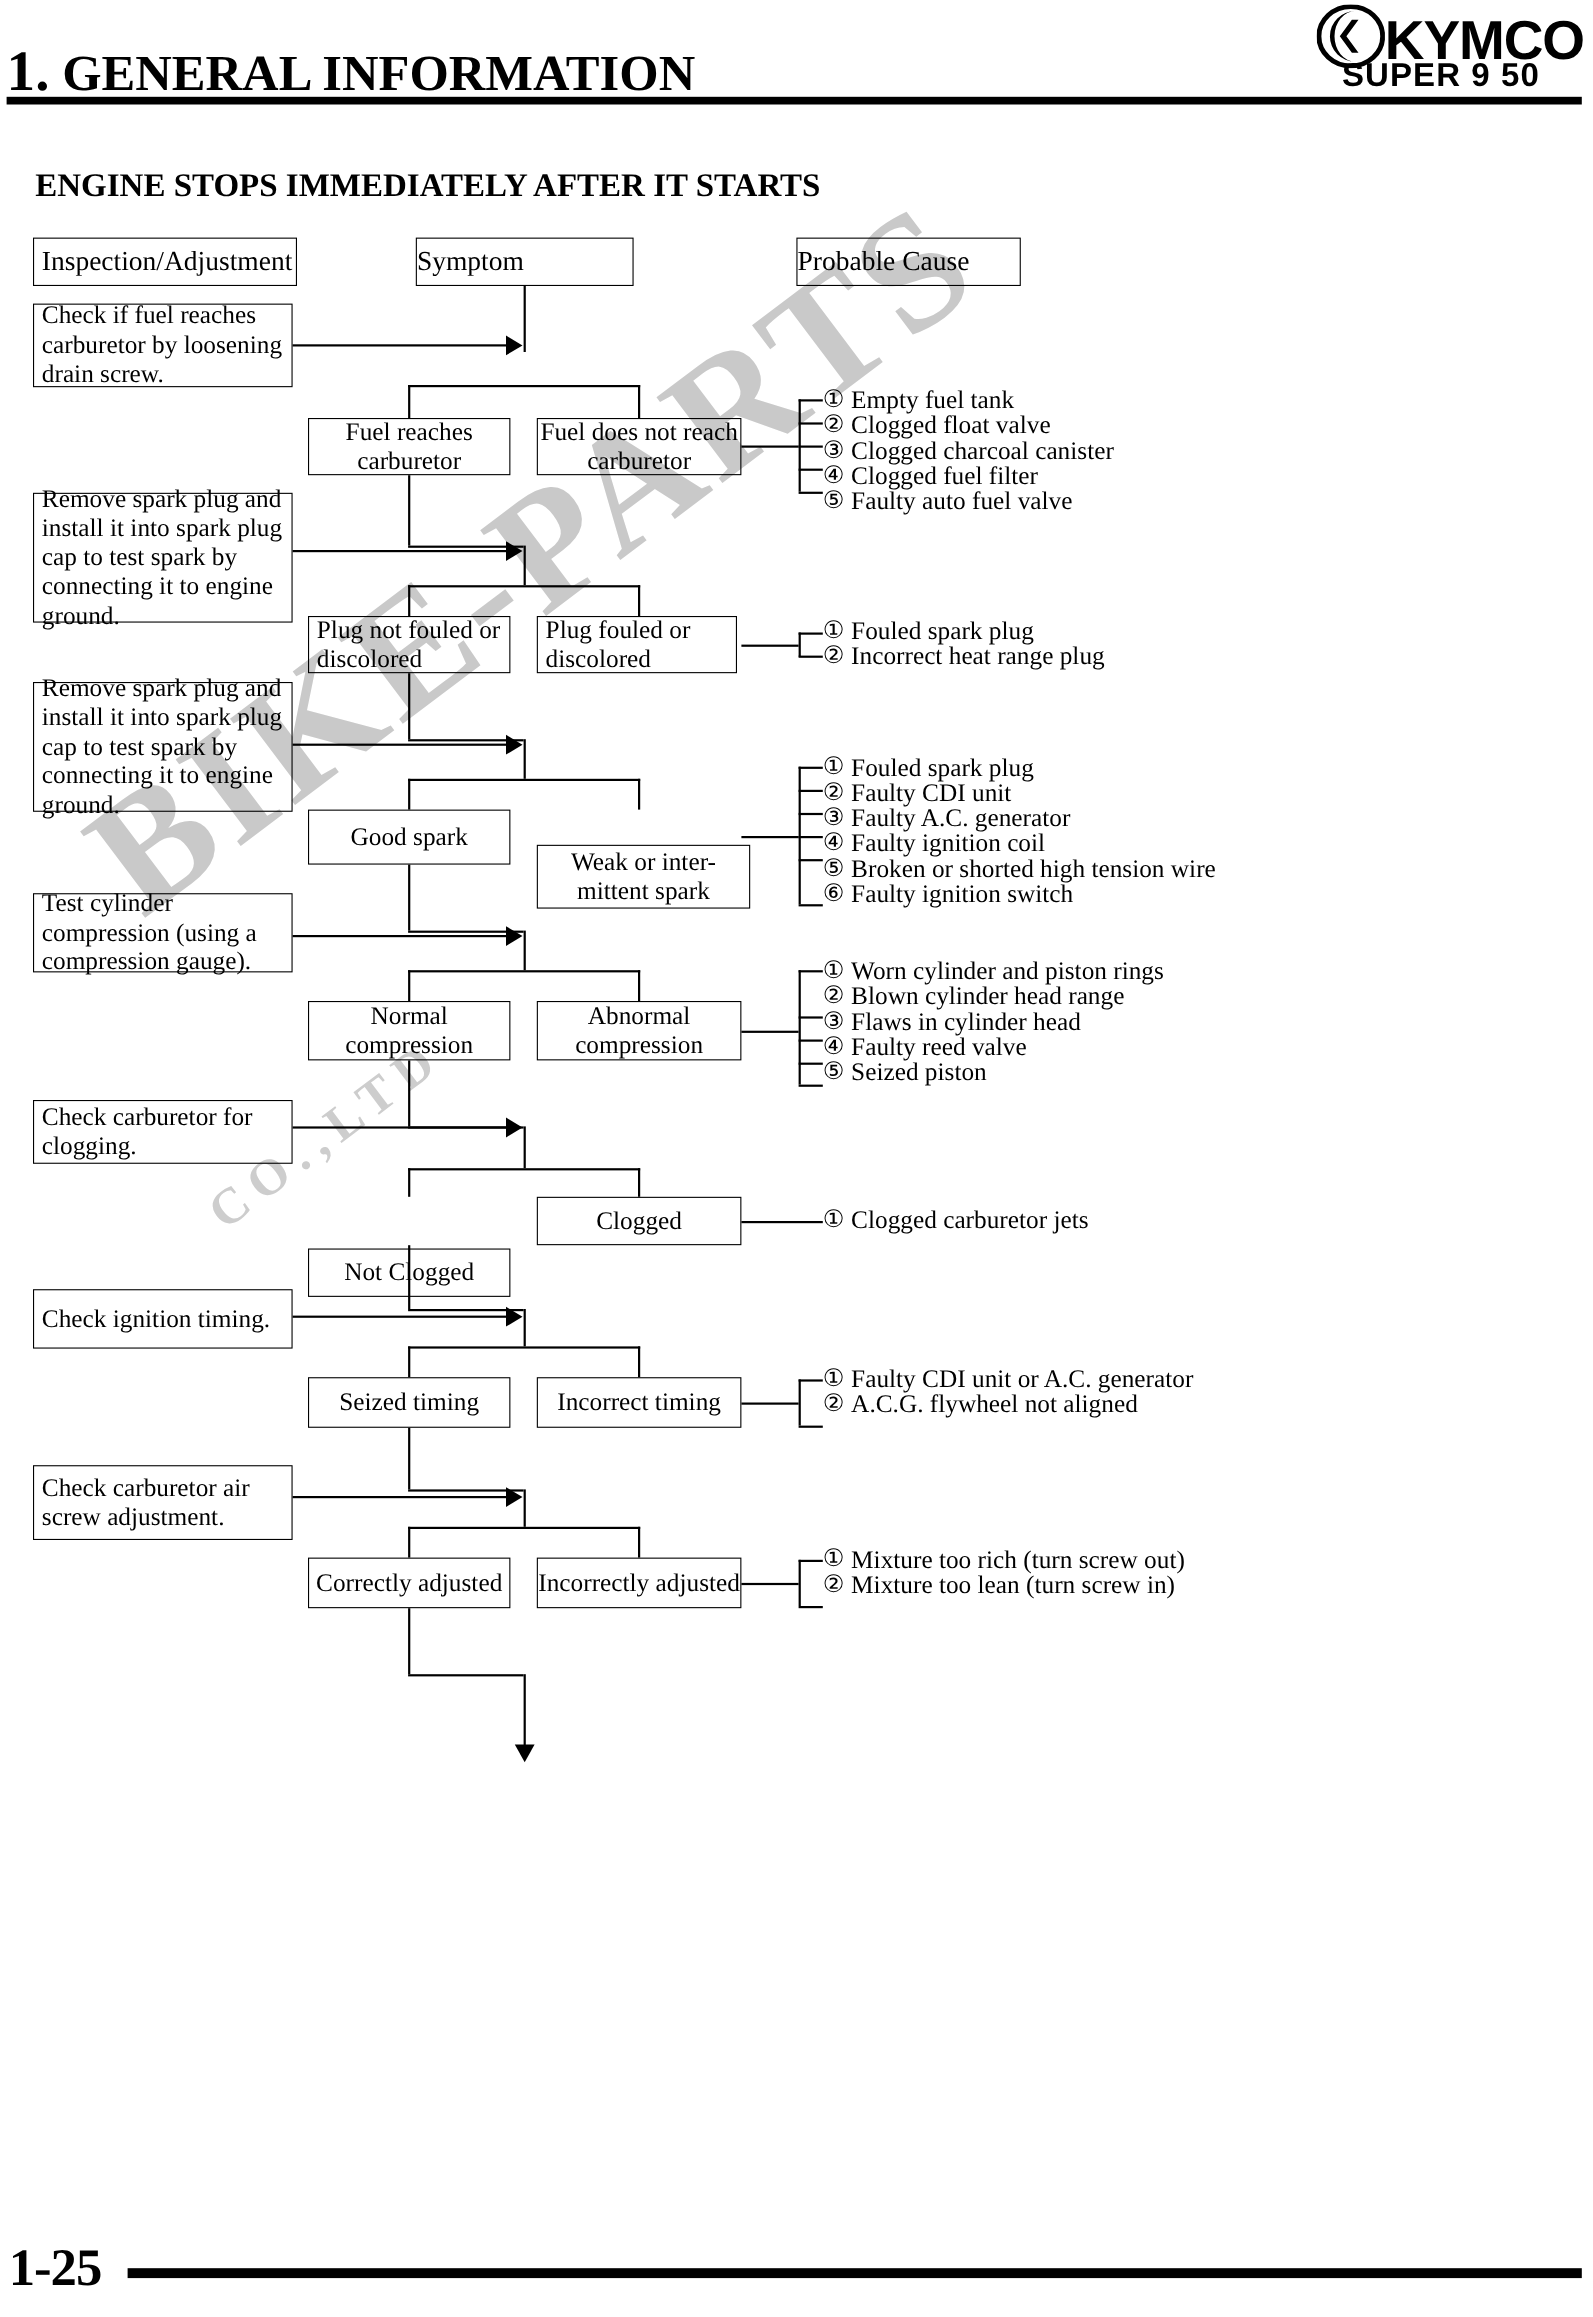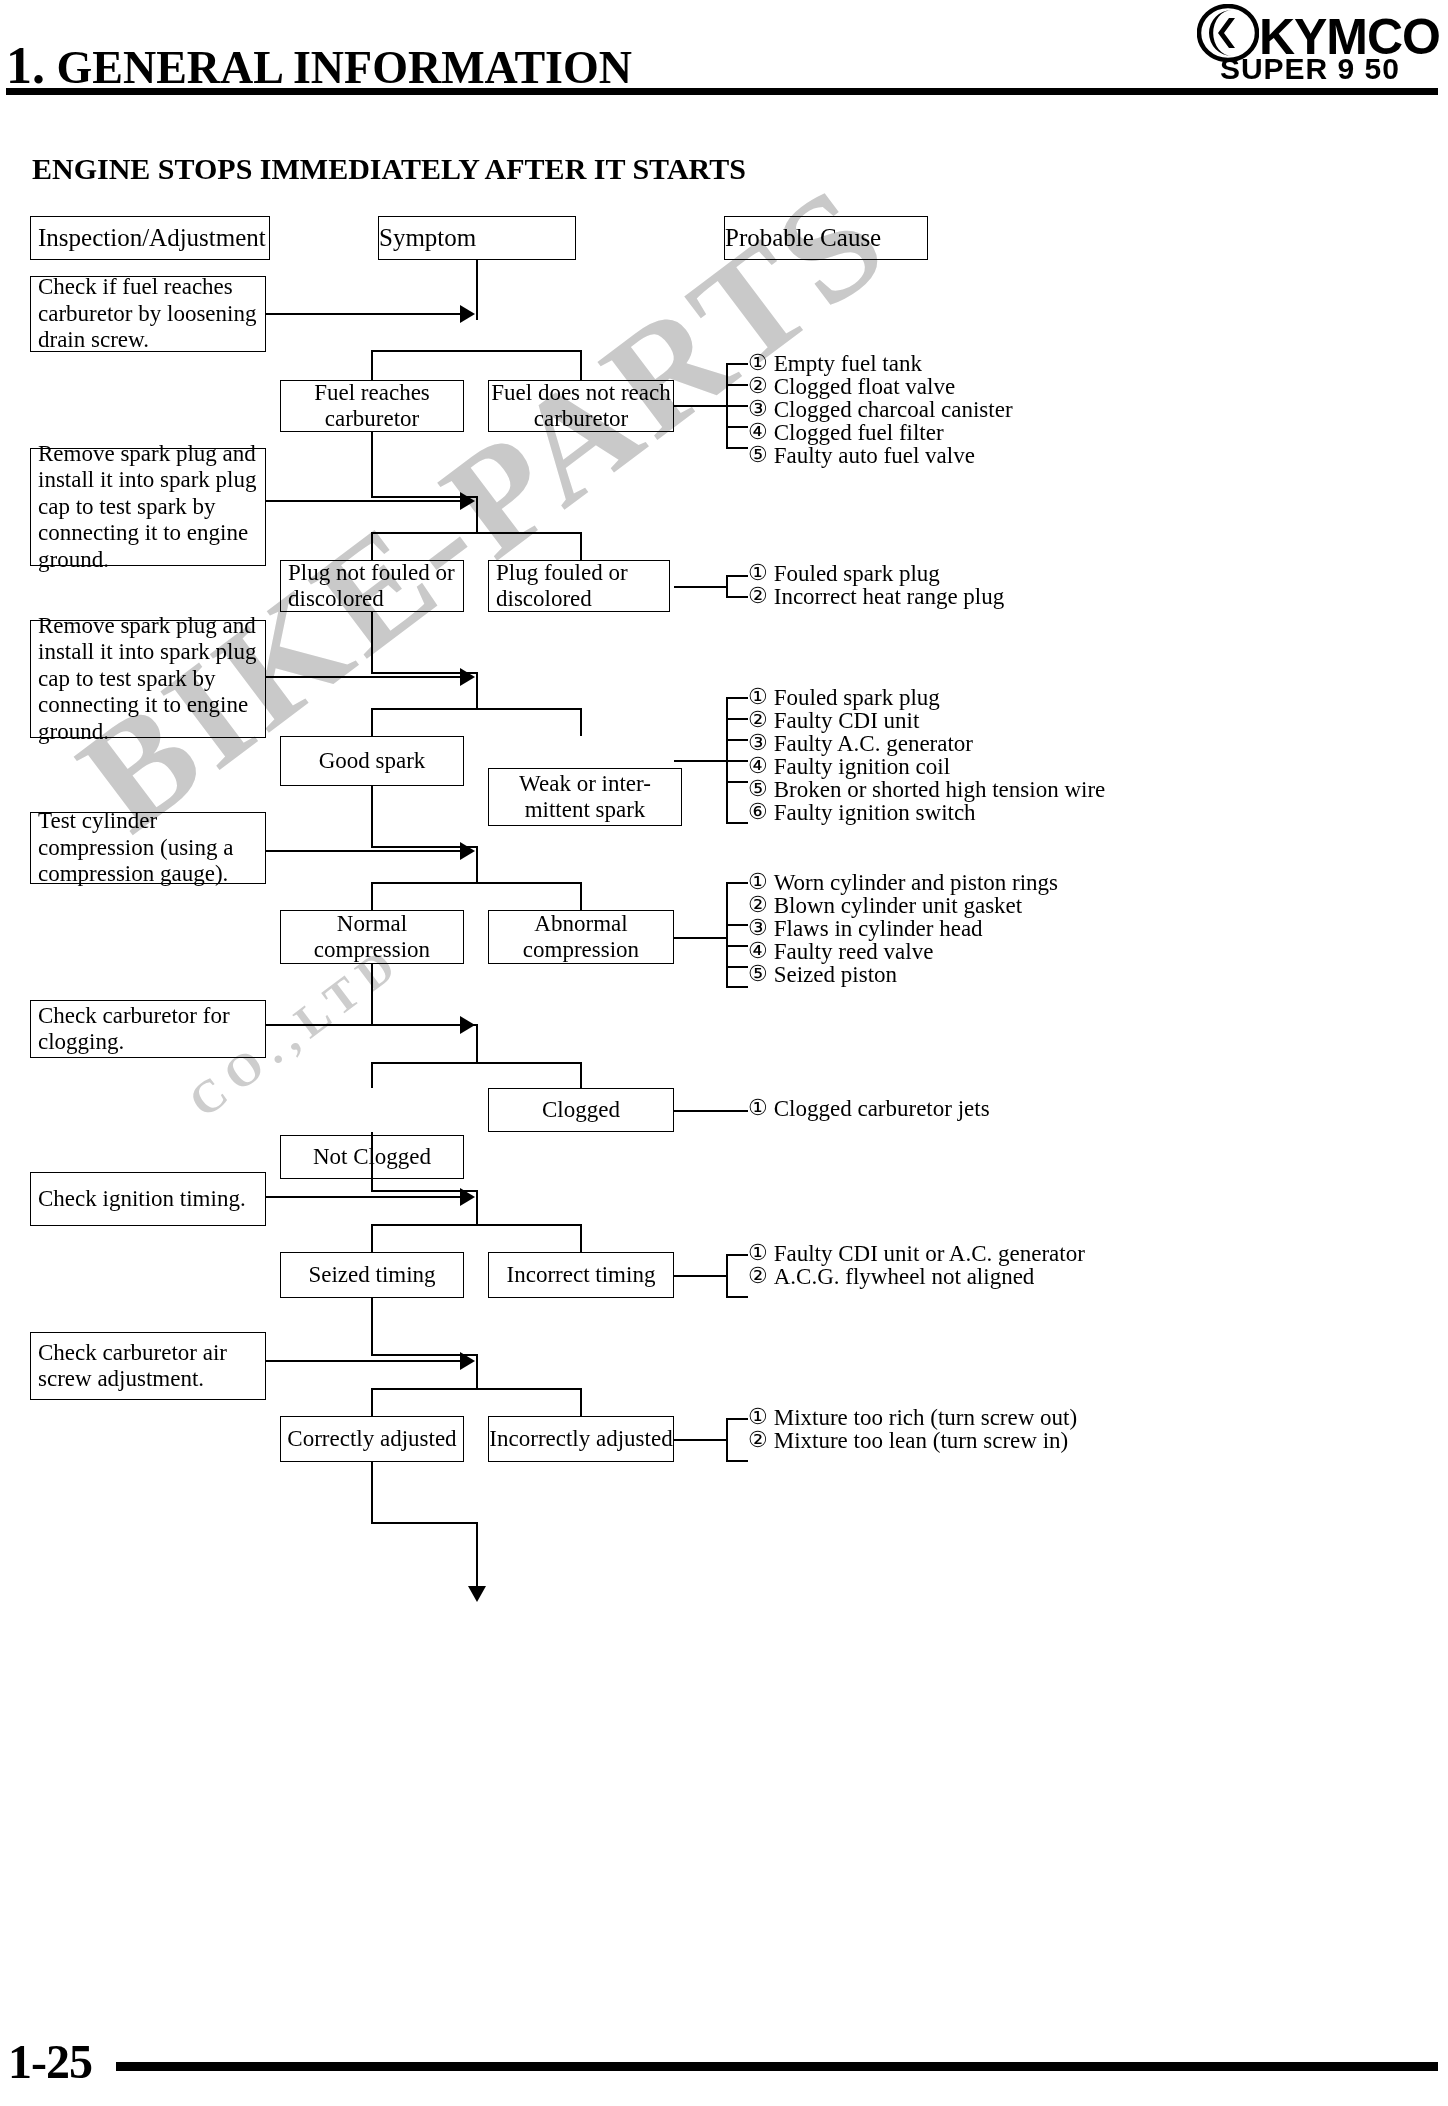--- a/index.html
+++ b/index.html
@@ -321,21 +321,21 @@
     <div class="ln h" style="left:726px;top:966px;width:22px;"></div>
     <div class="ln h" style="left:726px;top:986px;width:22px;"></div>
 
     <div class="causes" style="left:748px;top:871px;width:420px;">
       <div class="cause">
         <span class="mark">①</span>
         <span class="txt">Worn cylinder and piston rings</span>
       </div>
       <div class="cause">
         <span class="mark">②</span>
-        <span class="txt">Blown cylinder unit gasket</span>
+        <span class="txt">Blown cylinder head range</span>
       </div>
       <div class="cause">
         <span class="mark">③</span>
         <span class="txt">Flaws in cylinder head</span>
       </div>
       <div class="cause">
         <span class="mark">④</span>
         <span class="txt">Faulty reed valve</span>
       </div>
       <div class="cause">

